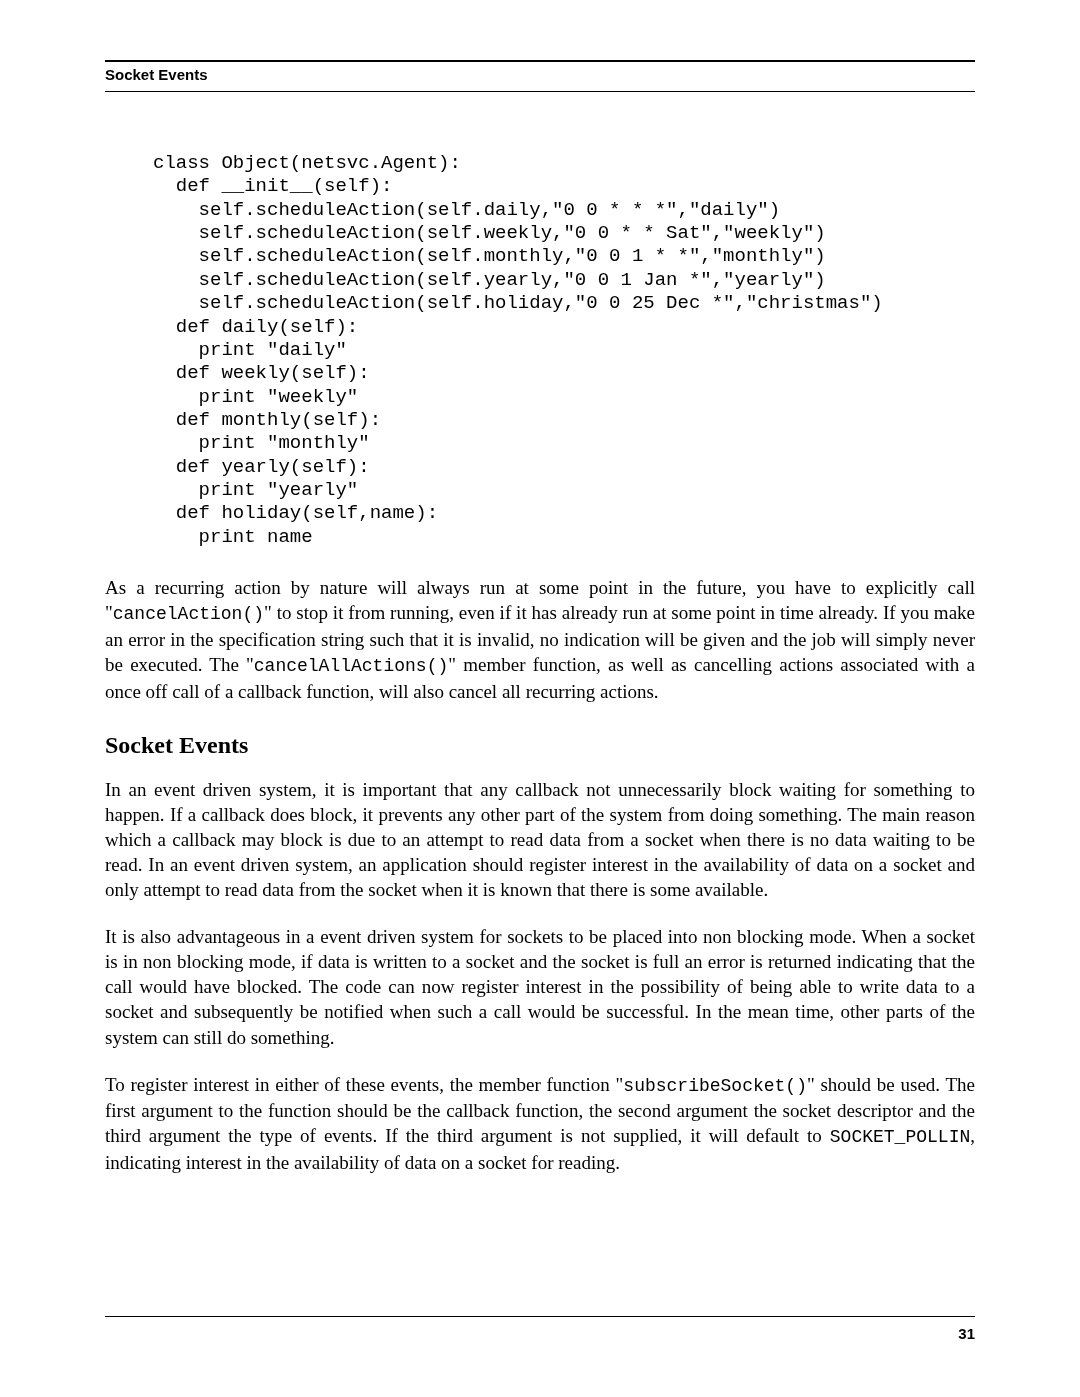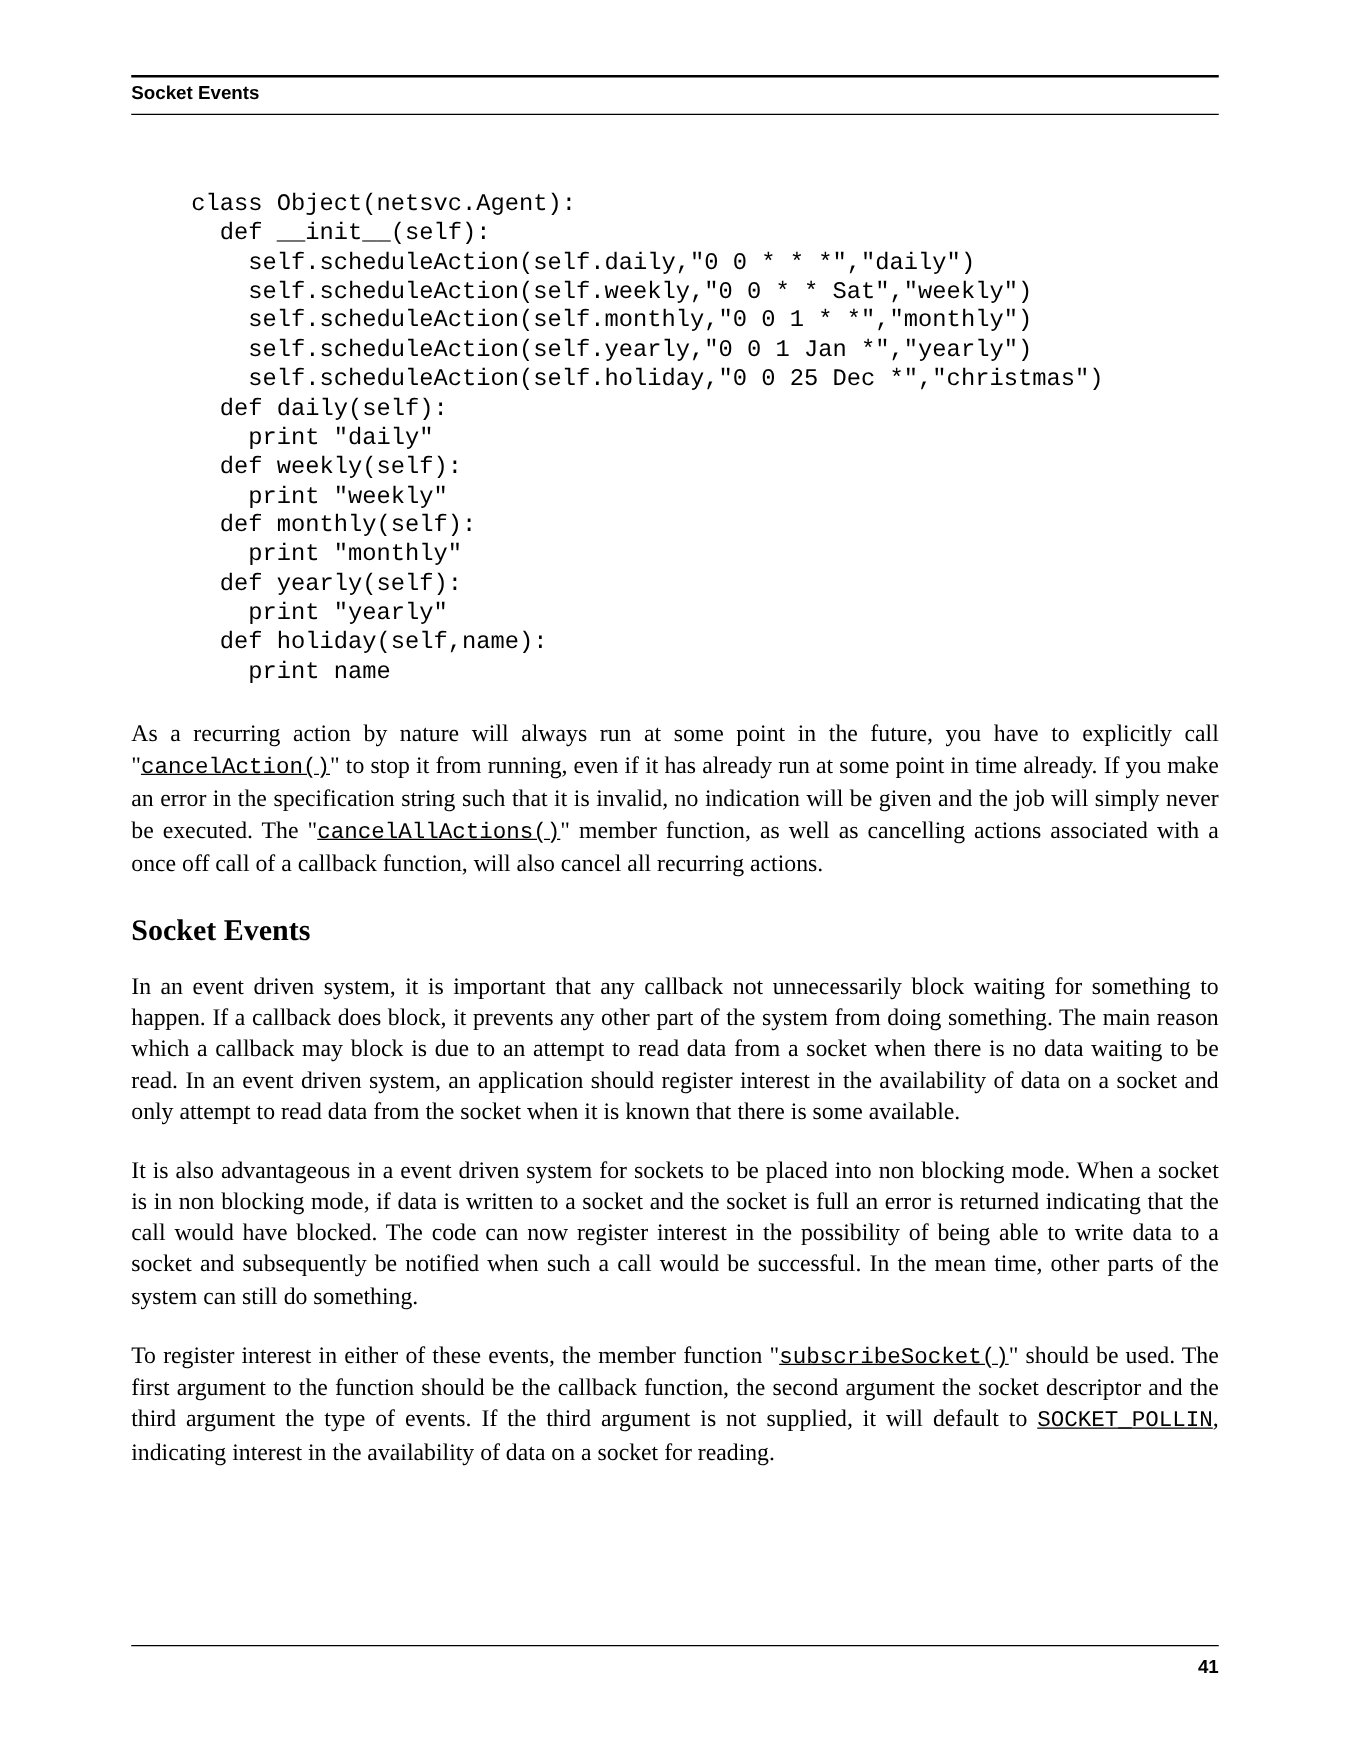--- a/index.html
+++ b/index.html
@@ -44,21 +44,20 @@
   }
   .body-text {
     font-size: 19px;
     line-height: 1.32;
     text-align: justify;
     margin: 0 0 22px 0;
   }
   .body-text code, .inline-code {
     font-family: "Courier New", Courier, monospace;
     font-size: 18px;
-    text-decoration: underline;
   }
   h2.section {
     font-family: Georgia, 'Times New Roman', Times, serif;
     font-size: 24px;
     font-weight: bold;
     margin: 28px 0 18px 0;
   }
   .footer-area {
     position: absolute;
     left: 105px;
@@ -113,16 +112,16 @@
   <p class="body-text">In an event driven system, it is important that any callback not unnecessarily block waiting for something to happen. If a callback does block, it prevents any other part of the system from doing something. The main reason which a callback may block is due to an attempt to read data from a socket when there is no data waiting to be read. In an event driven system, an application should register interest in the availability of data on a socket and only attempt to read data from the socket when it is known that there is some available.</p>
 
   <p class="body-text">It is also advantageous in a event driven system for sockets to be placed into non blocking mode. When a socket is in non blocking mode, if data is written to a socket and the socket is full an error is returned indicating that the call would have blocked. The code can now register interest in the possibility of being able to write data to a socket and subsequently be notified when such a call would be successful. In the mean time, other parts of the system can still do something.</p>
 
   <p class="body-text">
     <span>To register interest in either of these events, the member function "</span><code class="inline-code">subscribeSocket()</code><span>" should be used. The first argument to the function should be the callback function, the second argument the socket descriptor and the third argument the type of events. If the third argument is not supplied, it will default to </span><code class="inline-code">SOCKET_POLLIN</code><span>, indicating interest in the availability of data on a socket for reading.</span>
   </p>
 
   <div class="footer-area">
     <hr class="hr-bottom">
-    <div class="page-num">41</div>
+    <div class="page-num">31</div>
   </div>
 
 </div>
 
 </body></html>

